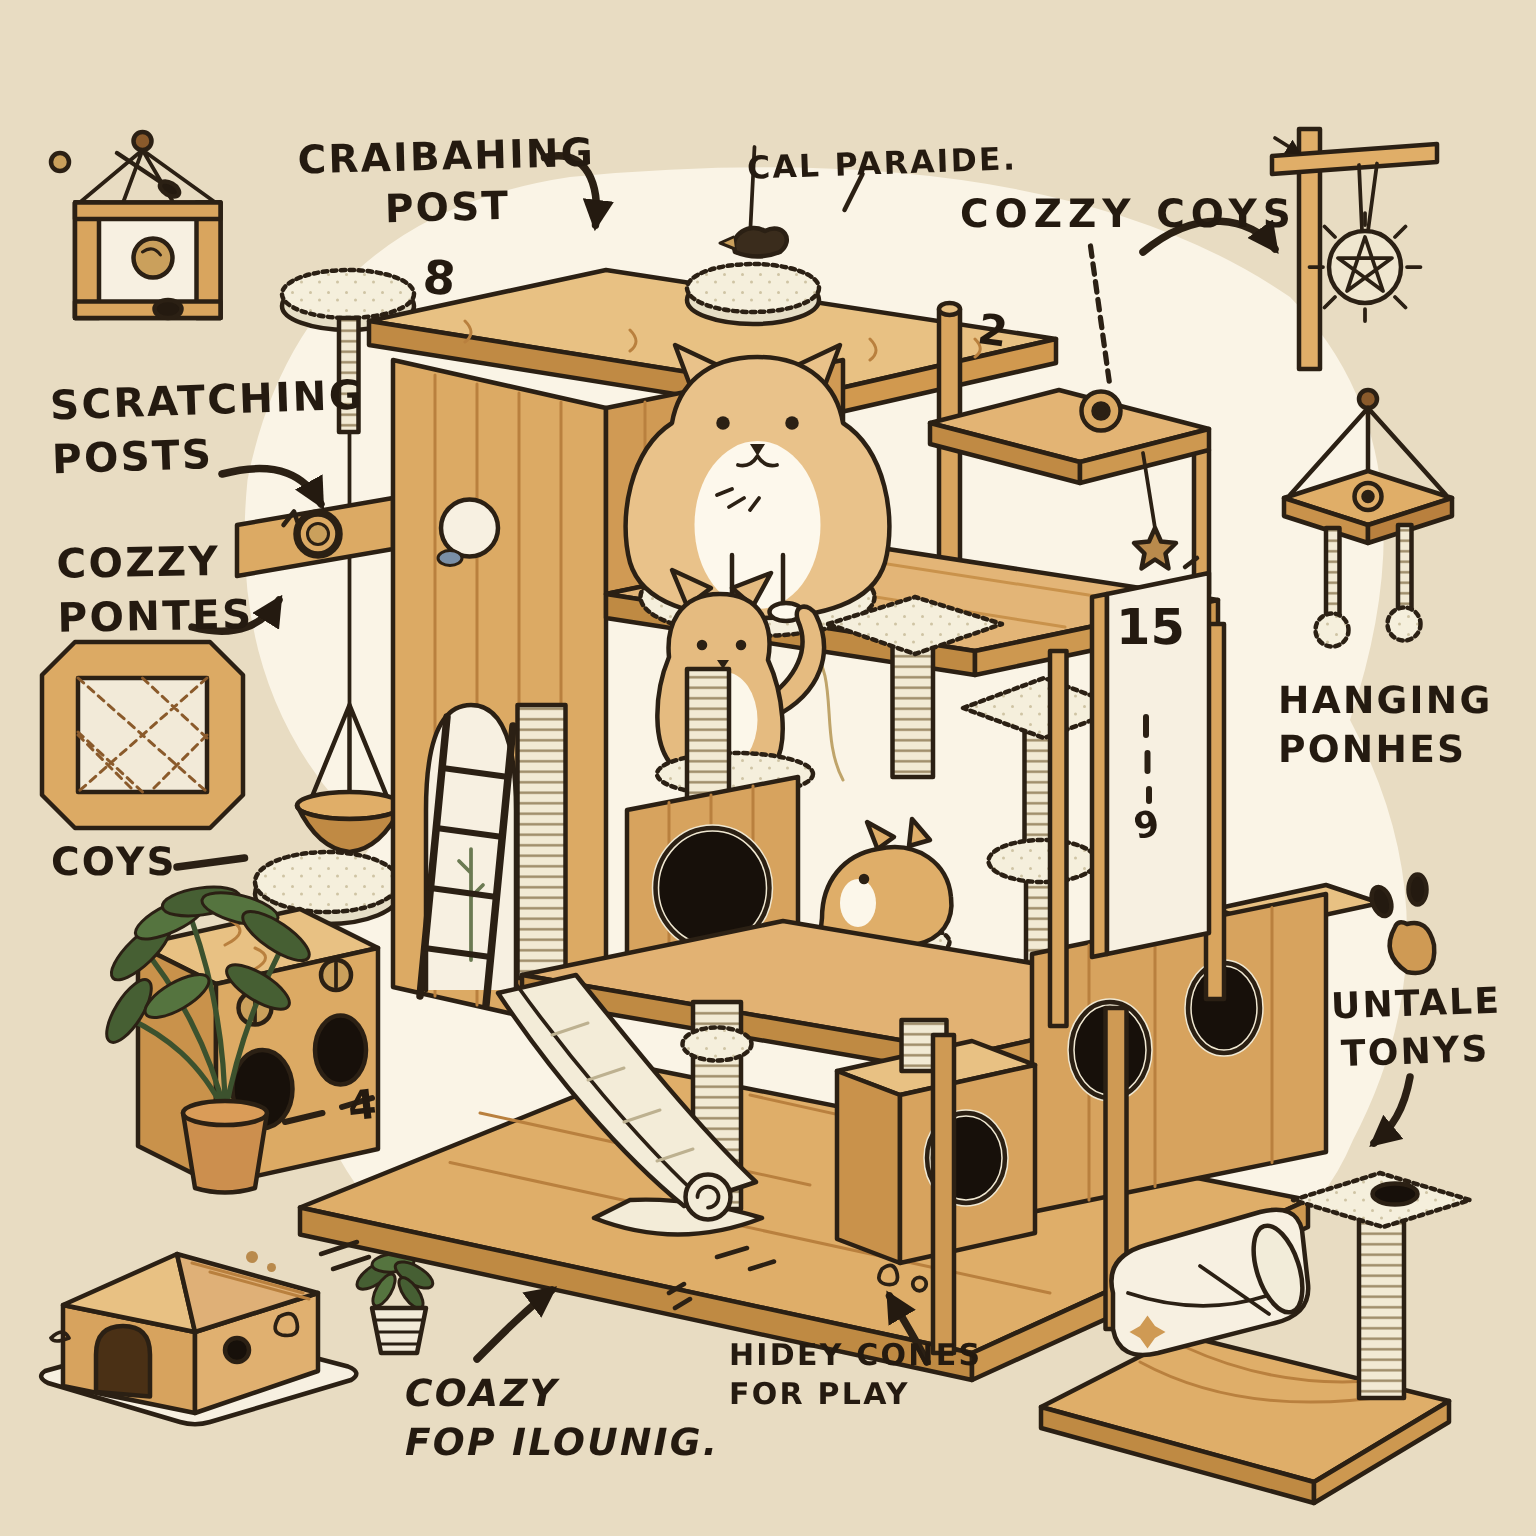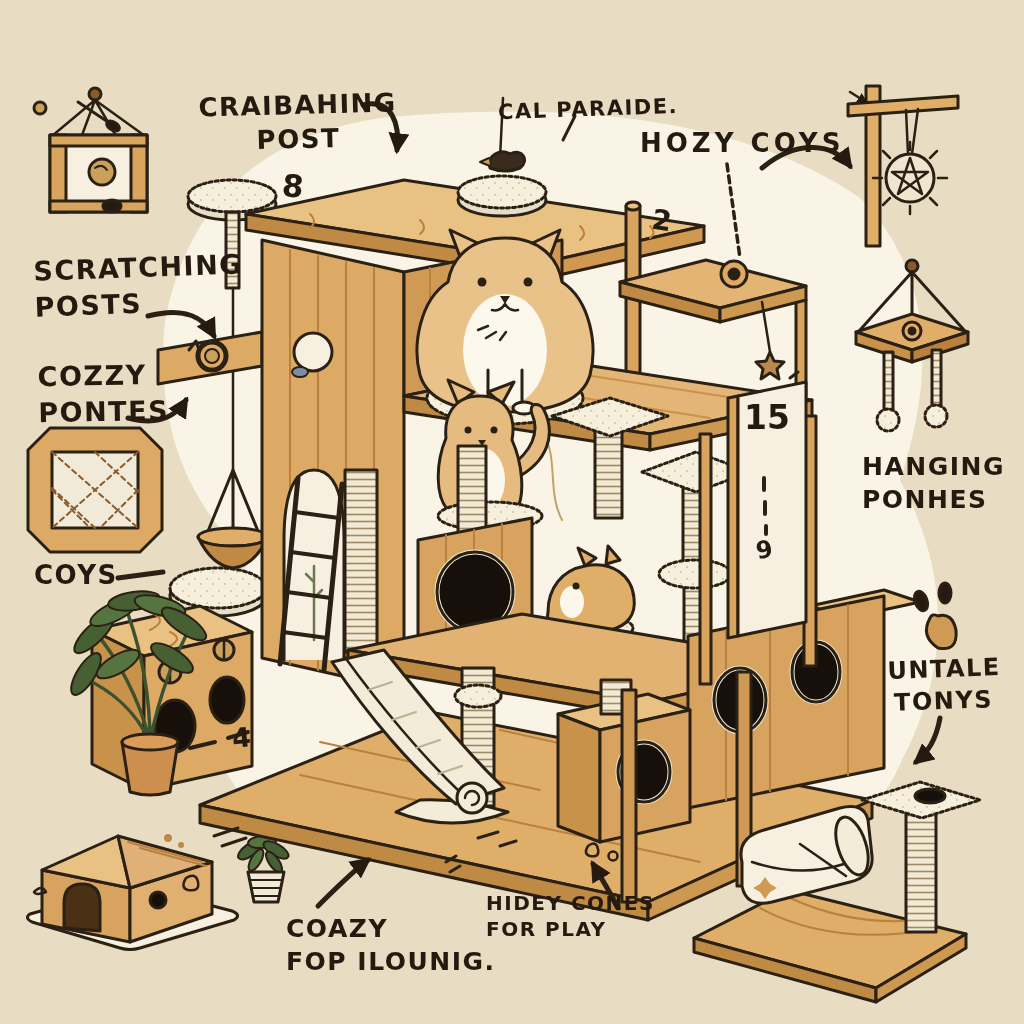--- a/index.html
+++ b/index.html
@@ -370,31 +370,31 @@
       <path d="M588,846 q8,-6 10,3 q2,9 -8,7 q-7,-2 -2,-10" stroke-width="2.5"></path>
       <circle cx="613" cy="856" r="4.5" stroke-width="2.5"></circle>
       <path d="M760,884 l5,-7 l5,7 l7,4 l-7,4 l-5,7 l-5,-7 l-7,-4 Z" fill="#cf9a54" stroke="none"></path>
     </g>
   </g>
 </svg>
 
 <div class="lbl" style="left:196px;top:88px;width:204px;text-align:center;transform:rotate(-1.5deg);">CRAIBAHING
 POST</div>
 <div class="lbl" style="left:498px;top:96px;font-size:21px;transform:rotate(-2deg);">CAL PARAIDE.</div>
-<div class="lbl" style="left:640px;top:126px;letter-spacing:4px;">HOZY COYS</div>
+<div class="lbl" style="left:640px;top:126px;letter-spacing:4px;">COZZY COYS</div>
 <div class="lbl" style="left:34px;top:250px;font-size:27px;transform:rotate(-2deg);">SCRATCHING
 POSTS</div>
 <div class="lbl" style="left:38px;top:358px;font-size:27px;transform:rotate(-1deg);">COZZY
 PONTES</div>
 <div class="lbl" style="left:34px;top:558px;">COYS</div>
-<div class="lbl" style="left:852px;top:450px;font-size:25px;margin-left:10px;">HANGING
+<div class="lbl" style="left:852px;top:450px;font-size:25px;">HANGING
 PONHES</div>
 <div class="lbl" style="left:888px;top:654px;width:110px;text-align:center;font-size:24px;transform:rotate(-2deg);">UNTALE
 TONYS</div>
-<div class="lbl" style="left:286px;top:912px;font-size:25px;">COAZY
+<div class="lbl" style="left:270px;top:912px;font-size:25px;font-style:italic;">COAZY
 FOP ILOUNIG.</div>
 <div class="lbl" style="left:486px;top:890px;font-size:20px;">HIDEY CONES
 FOR PLAY</div>
 
 <span class="num" style="left:282px;top:168px;font-size:31px;transform:rotate(6deg);">8</span>
 <span class="num" style="left:652px;top:204px;transform:rotate(8deg);">2</span>
 <span class="num" style="left:744px;top:398px;font-size:33px;">15</span>
 <span class="num" style="left:756px;top:536px;font-size:24px;transform:rotate(-10deg);">9</span>
 <span class="num" style="left:232px;top:722px;font-size:27px;transform:rotate(-6deg);">4</span>
 

